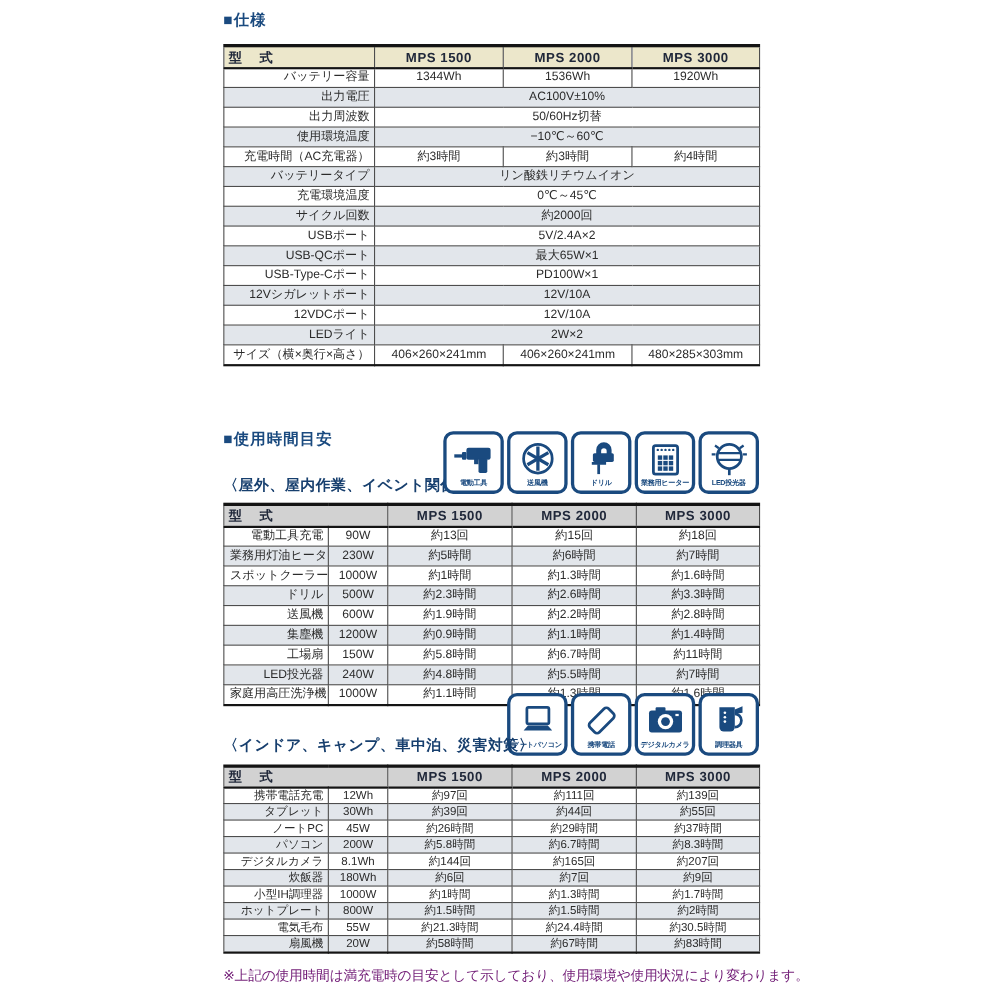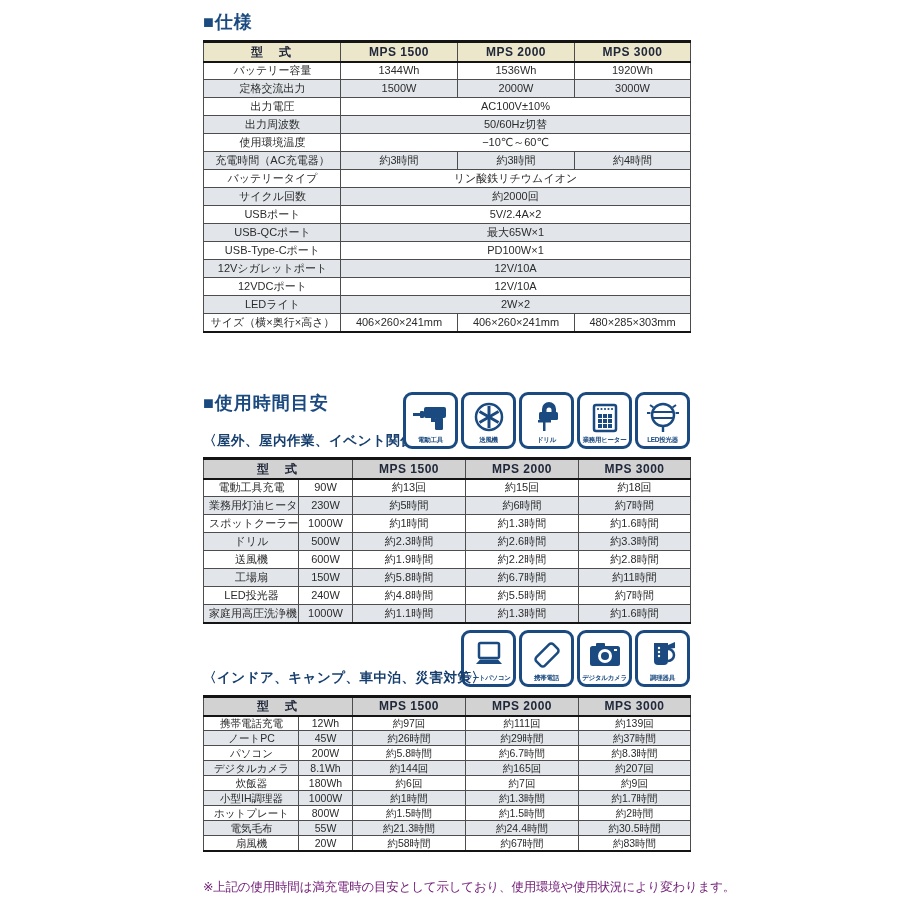--- a/index.html
+++ b/index.html
@@ -1,30 +1,30 @@
 <!DOCTYPE html>
 <html><head>
 <meta charset="utf-8">
 <style>
   * { margin:0; padding:0; box-sizing:border-box; }
   html,body { width:900px; height:900px; background:#fff; overflow:hidden; }
   body { position:relative; font-family:"Liberation Sans","DejaVu Sans",sans-serif; color:#2b2b2b; }
 
-  .sec-title { position:absolute; left:203px; font-size:18px; font-weight:bold; color:#1a4a7f; letter-spacing:1px; }
+  .sec-title { position:absolute; left:203px; font-size:14px; font-weight:bold; color:#1a4a7f; letter-spacing:1px; }
   .sub-title { position:absolute; left:203px; font-size:13.5px; font-weight:bold; color:#173f6e; letter-spacing:0.5px; }
 
   table { position:absolute; left:203px; width:487px; border-collapse:collapse; table-layout:fixed;
           border-top:3px solid #141414; border-bottom:2px solid #141414;
           border-left:1px solid #4d4d4d; border-right:1px solid #4d4d4d; background:#fff; }
   th,td { border:1px solid #4d4d4d; font-size:11px; height:18px; line-height:1; padding:0 4px;
           overflow:hidden; white-space:nowrap; }
   thead th { background:#ece7cb; border-bottom:2.5px solid #141414; font-size:12px; font-weight:bold;
              color:#20283a; height:20px; letter-spacing:0.5px; }
-  thead th.lbl { text-align:center; letter-spacing:2px;margin-top:44px; }
-  tbody th.lbl { text-align:center; font-weight:normal; padding-left:5px; color:#2b2b2b; }
+  thead th.lbl { text-align:left; letter-spacing:2px;margin-top:44px; }
+  tbody th.lbl { text-align:right; font-weight:normal; padding-left:5px; color:#2b2b2b; }
   td { text-align:center; }
   tbody tr:nth-child(even) { background:#e2e6eb; }
   .usage-table thead th { background:#d2d2d2; }
   .t3 th, .t3 td { height:15px; font-size:10.5px; }
   .t3 thead th { height:19px; font-size:12px; }
 
   .icons { position:absolute; right:210px; display:flex; gap:3px; }
   .icon-box { width:55px; height:57px; border:3px solid #1a4a7f; border-radius:9px; background:#fff;
               display:flex; flex-direction:column; align-items:center; justify-content:space-between;
               padding:3px 1px 3px 1px; }
@@ -62,30 +62,20 @@
         <th class="lbl">バッテリー容量</th>
 
           <td colspan="1">1344Wh</td>
 
           <td colspan="1">1536Wh</td>
 
           <td colspan="1">1920Wh</td>
 
       </tr>
 
-      <tr>
-        <th class="lbl">定格交流出力</th>
-
-          <td colspan="1">1500W</td>
-
-          <td colspan="1">2000W</td>
-
-          <td colspan="1">3000W</td>
-
-      </tr>
 
       <tr>
         <th class="lbl">出力電圧</th>
 
           <td colspan="3">AC100V±10%</td>
 
       </tr>
 
       <tr>
         <th class="lbl">出力周波数</th>
@@ -112,20 +102,26 @@
 
       </tr>
 
       <tr>
         <th class="lbl">バッテリータイプ</th>
 
           <td colspan="3">リン酸鉄リチウムイオン</td>
 
       </tr>
 
+      <tr>
+        <th class="lbl">充電環境温度</th>
+
+          <td colspan="3">0℃～45℃</td>
+
+      </tr>
 
       <tr>
         <th class="lbl">サイクル回数</th>
 
           <td colspan="3">約2000回</td>
 
       </tr>
 
       <tr>
         <th class="lbl">USBポート</th>
@@ -338,20 +334,31 @@
         <td>600W</td>
 
           <td colspan="1">約1.9時間</td>
 
           <td colspan="1">約2.2時間</td>
 
           <td colspan="1">約2.8時間</td>
 
       </tr>
 
+      <tr>
+        <th class="lbl">集塵機</th>
+        <td>1200W</td>
+
+          <td colspan="1">約0.9時間</td>
+
+          <td colspan="1">約1.1時間</td>
+
+          <td colspan="1">約1.4時間</td>
+
+      </tr>
 
       <tr>
         <th class="lbl">工場扇</th>
         <td>150W</td>
 
           <td colspan="1">約5.8時間</td>
 
           <td colspan="1">約6.7時間</td>
 
           <td colspan="1">約11時間</td>
@@ -459,20 +466,31 @@
         <td>12Wh</td>
 
           <td colspan="1">約97回</td>
 
           <td colspan="1">約111回</td>
 
           <td colspan="1">約139回</td>
 
       </tr>
 
+      <tr>
+        <th class="lbl">タブレット</th>
+        <td>30Wh</td>
+
+          <td colspan="1">約39回</td>
+
+          <td colspan="1">約44回</td>
+
+          <td colspan="1">約55回</td>
+
+      </tr>
 
       <tr>
         <th class="lbl">ノートPC</th>
         <td>45W</td>
 
           <td colspan="1">約26時間</td>
 
           <td colspan="1">約29時間</td>
 
           <td colspan="1">約37時間</td>

